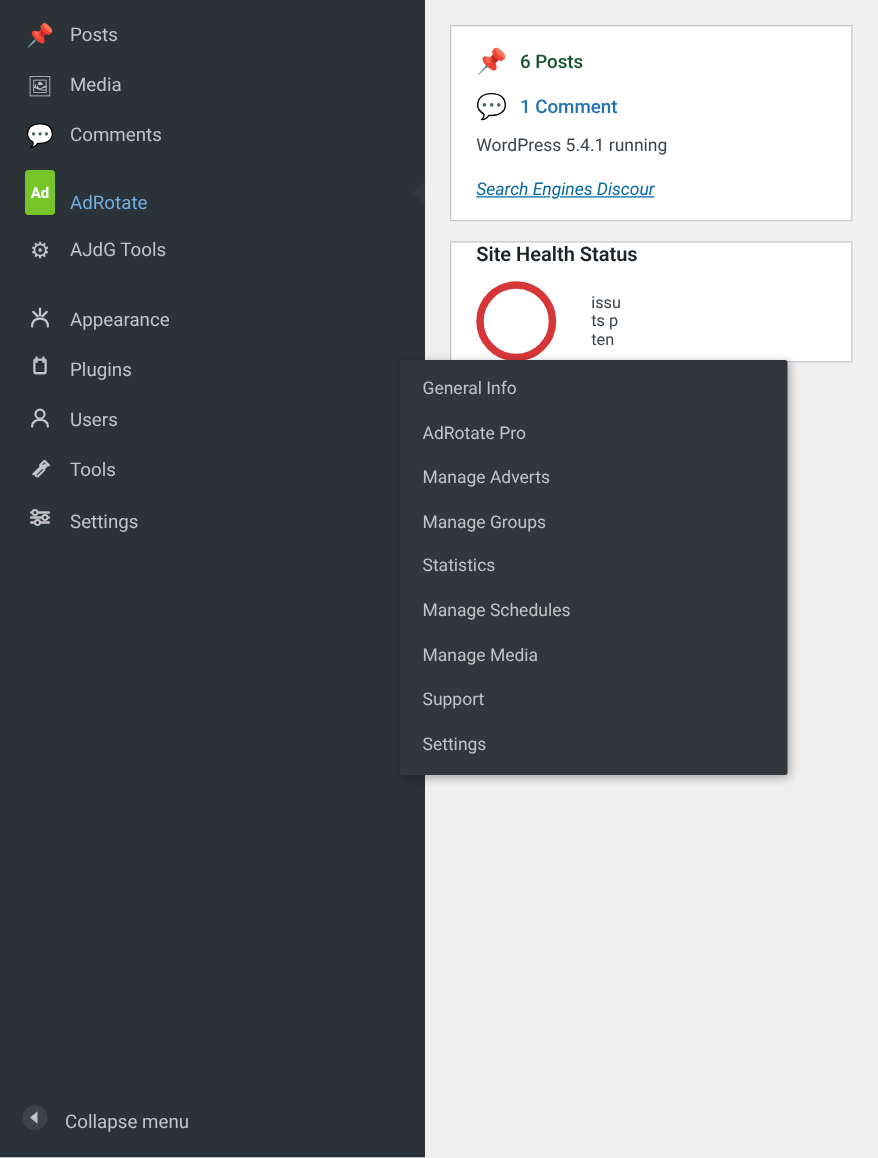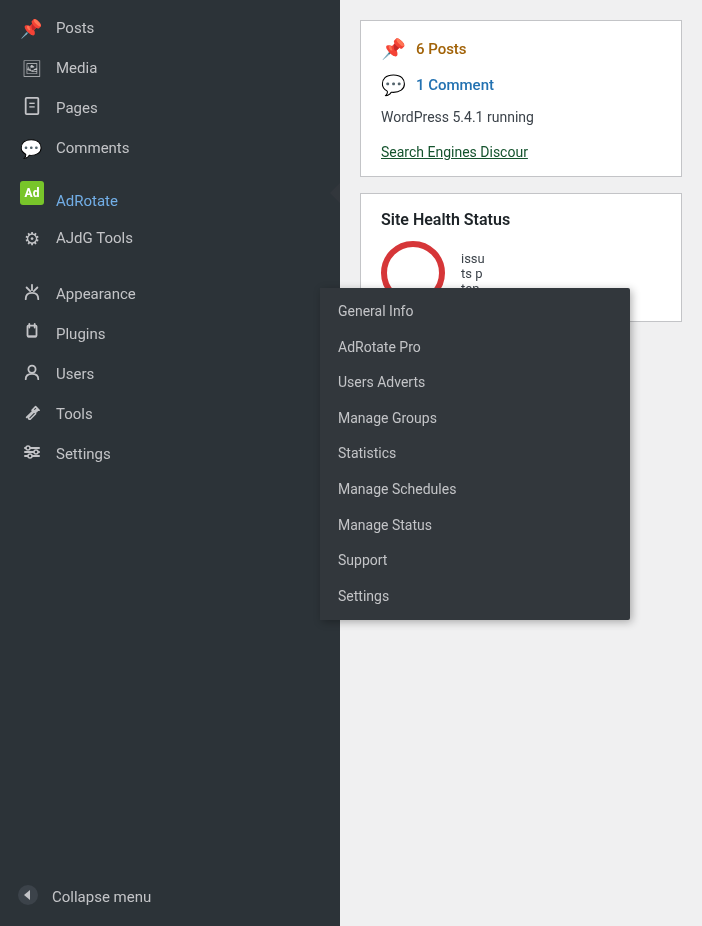--- a/index.html
+++ b/index.html
@@ -45,21 +45,21 @@
       text-align: center;
       flex-shrink: 0;
       color: #c3c4c7;
     }
     .sidebar-item .adrotate-icon {
       background: #78c52a;
       color: #fff;
       font-size: 12px;
       font-weight: 800;
       width: 24px;
-      height: 24px;
+      height: 36px;
       display: flex;
       align-items: center;
       justify-content: center;
       border-radius: 3px;
       flex-shrink: 0;
     }
 
     .sidebar-item.active .label {
       color: #72aee6;
     }
@@ -128,45 +128,46 @@
       font-size: 20px;
       color: #2271b1;
     }
 
     .wp-version-text {
       font-size: 14px;
       color: #3c434a;
       margin-bottom: 19px;
     }
     .wp-version-link {
-      color: #14532d;
+      color: #0369a1;
       text-decoration: underline;
       font-size: 14px;
       white-space: nowrap;
       overflow: hidden;
       text-overflow: ellipsis;
       display: block;
+      font-style: italic;
     }
 
     .site-health-card {
       background: #fff;
       border: 1px solid #c3c4c7;
-      padding: 16px 20px;
+      padding: 0 20px;
       margin-top: 4px;
     }
     .site-health-title {
       font-size: 16px;
       font-weight: 600;
       color: #1d2327;
       margin-bottom: 12px;
     }
     .site-health-circle-area {
       display: flex;
       align-items: center;
-      gap: 16px;
+      gap: 28px;
     }
     .site-health-circle {
       width: 64px;
       height: 64px;
       border-radius: 50%;
       border: 6px solid #d63638;
       display: flex;
       align-items: center;
       justify-content: center;
       font-size: 11px;
@@ -192,30 +193,20 @@
   <div class="sidebar-item">
     <span class="icon">📌</span>
     <span class="label">Posts</span>
   </div>
 
   <div class="sidebar-item">
     <span class="icon" style="font-size:16px;">🖼</span>
     <span class="label">Media</span>
   </div>
 
-  <div class="sidebar-item">
-    <span class="icon">
-      <svg width="18" height="18" viewBox="0 0 20 20" fill="#c3c4c7">
-          <rect x="3" y="1" width="14" height="18" rx="1" fill="none" stroke="#c3c4c7" stroke-width="2"></rect>
-          <line x1="7" y1="7" x2="13" y2="7" stroke="#c3c4c7" stroke-width="1.5"></line>
-          <line x1="7" y1="11" x2="13" y2="11" stroke="#c3c4c7" stroke-width="1.5"></line>
-        </svg>
-    </span>
-    <span class="label">Pages</span>
-  </div>
 
   <div class="sidebar-item">
     <span class="icon">💬</span>
     <span class="label">Comments</span>
   </div>
 
   <div class="sidebar-item active" style="position:relative;">
     <span class="adrotate-icon">Ad</span>
     <span class="label" style="color:#72aee6;margin-top:16px;">AdRotate</span>
 
@@ -291,37 +282,37 @@
           <circle cx="11" cy="11" r="10" fill="#3c434a"></circle>
           <polygon points="13,6 7,11 13,16" fill="#c3c4c7"></polygon>
         </svg>
     </span>
     <span class="label">Collapse menu</span>
   </div>
 
   <div class="submenu">
     <div class="submenu-item">General Info</div>
     <div class="submenu-item">AdRotate Pro</div>
-    <div class="submenu-item">Users Adverts</div>
+    <div class="submenu-item">Manage Adverts</div>
     <div class="submenu-item">Manage Groups</div>
     <div class="submenu-item">Statistics</div>
     <div class="submenu-item">Manage Schedules</div>
-    <div class="submenu-item">Manage Status</div>
+    <div class="submenu-item">Manage Media</div>
     <div class="submenu-item">Support</div>
     <div class="submenu-item">Settings</div>
   </div>
 
 </nav>
 
 <main class="main-content">
 
   <div class="dashboard-card">
     <div class="stat-row">
       <span class="stat-icon">📌</span>
-      <span style="color:#a16207;font-size:15px;font-weight:500;">6 Posts</span>
+      <span style="color:#14532d;font-size:15px;font-weight:500;">6 Posts</span>
     </div>
     <div class="stat-row">
       <span class="stat-icon">💬</span>
       <span style="color:#2271b1;font-size:15px;font-weight:500;text-align:center;">1 Comment</span>
     </div>
     <p class="wp-version-text partial-text">WordPress 5.4.1 running</p>
     <a class="wp-version-link partial-text">Search Engines Discour</a>
   </div>
 
   <div class="site-health-card">

